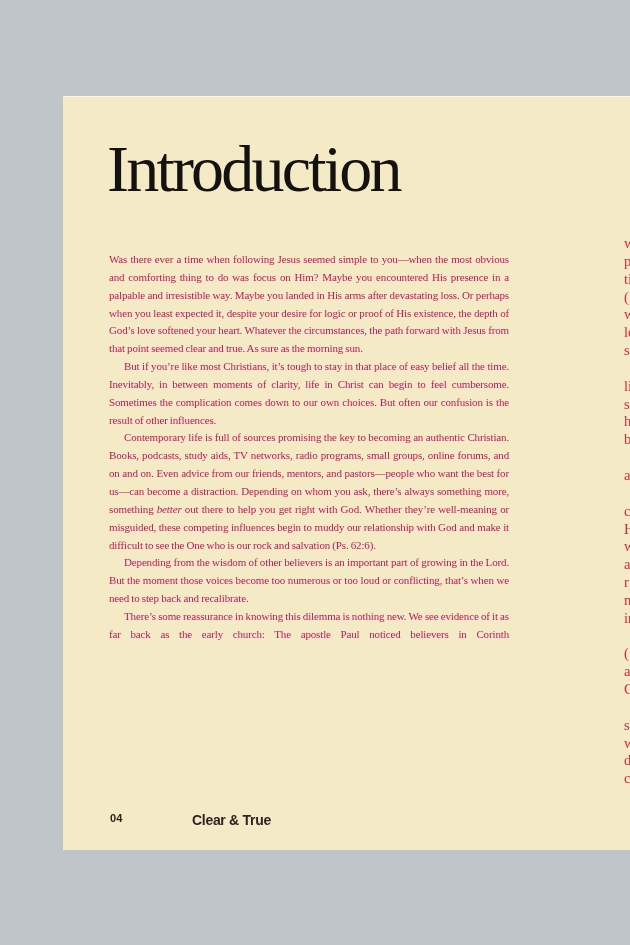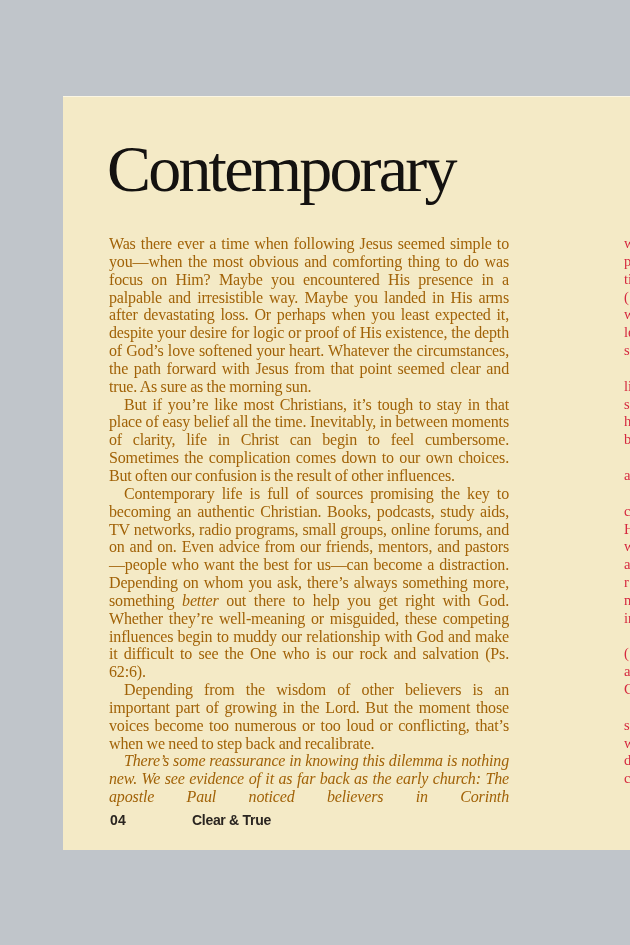--- a/index.html
+++ b/index.html
@@ -32,79 +32,78 @@
       font-weight: normal;
       font-size: 66px;
       letter-spacing: -2.8px;
       color: #141210;
       line-height: 1;
       white-space: nowrap;
     }
     .column {
       position: absolute;
       left: 46px;
-      top: 139px;
+      top: 155px;
       width: 400px;
-      color: #a16207;
-      font-size: 16px;
+      color: #be185d;
+      font-size: 11px;
       line-height: 17.85px;
       text-align: justify;
       letter-spacing: -0.15px;
       word-spacing: -0.4px;
     }
     .column p {
       margin: 0;
       text-indent: 15px;
     }
     .column p.first {
       text-indent: 0;
     }
     .column p.tail {
       text-align-last: justify;
-      font-style: italic;
     }
     .column em {
       font-style: italic;
     }
     .column2 {
       position: absolute;
       left: 561px;
       top: 139px;
       width: 400px;
       color: #d6293f;
       font-size: 14.6px;
       line-height: 17.85px;
       white-space: pre;
     }
     .footer-page-num {
       position: absolute;
       left: 47px;
       top: 716px;
       font-family: "Liberation Sans", "DejaVu Sans", sans-serif;
-      font-size: 14px;
+      font-size: 11px;
       color: #2a2520;
       font-weight: bold;
       letter-spacing: 0.2px;
     }
     .footer-title {
       position: absolute;
       left: 129px;
       top: 716px;
       font-family: "Liberation Sans", "DejaVu Sans", sans-serif;
       font-size: 14px;
       color: #2a2520;
       font-weight: bold;
       letter-spacing: -0.3px;
     }
   </style>
 </head>
 <body>
 
 <div class="page">
-  <h1 class="title">Contemporary</h1>
+  <h1 class="title">Introduction</h1>
 
   <div class="column">
     <p class="first">Was there ever a time when following Jesus seemed simple to you—when the most obvious and comforting thing to do was focus on Him? Maybe you encountered His presence in a palpable and irresistible way. Maybe you landed in His arms after devastating loss. Or perhaps when you least expected it, despite your desire for logic or proof of His existence, the depth of God’s love softened your heart. Whatever the circumstances, the path forward with Jesus from that point seemed clear and true. As sure as the morning sun.</p>
     <p>But if you’re like most Christians, it’s tough to stay in that place of easy belief all the time. Inevitably, in between moments of clarity, life in Christ can begin to feel cumbersome. Sometimes the complication comes down to our own choices. But often our confusion is the result of other influences.</p>
     <p><span>Contemporary life is full of sources promising the key to becoming an authentic Christian. Books, podcasts, study aids, TV networks, radio programs, small groups, online forums, and on and on. Even advice from our friends, mentors, and pastors—people who want the best for us—can become a distraction. Depending on whom you ask, there’s always something more, something </span><em>better</em><span> out there to help you get right with God. Whether they’re well-meaning or misguided, these competing influences begin to muddy our relationship with God and make it difficult to see the One who is our rock and salvation (Ps. 62:6).</span></p>
     <p>Depending from the wisdom of other believers is an important part of growing in the Lord. But the moment those voices become too numerous or too loud or conflicting, that’s when we need to step back and recalibrate.</p>
     <p class="tail">There’s some reassurance in knowing this dilemma is nothing new. We see evidence of it as far back as the early church: The apostle Paul noticed believers in Corinth</p>
   </div>
 
   <div class="column2">w

